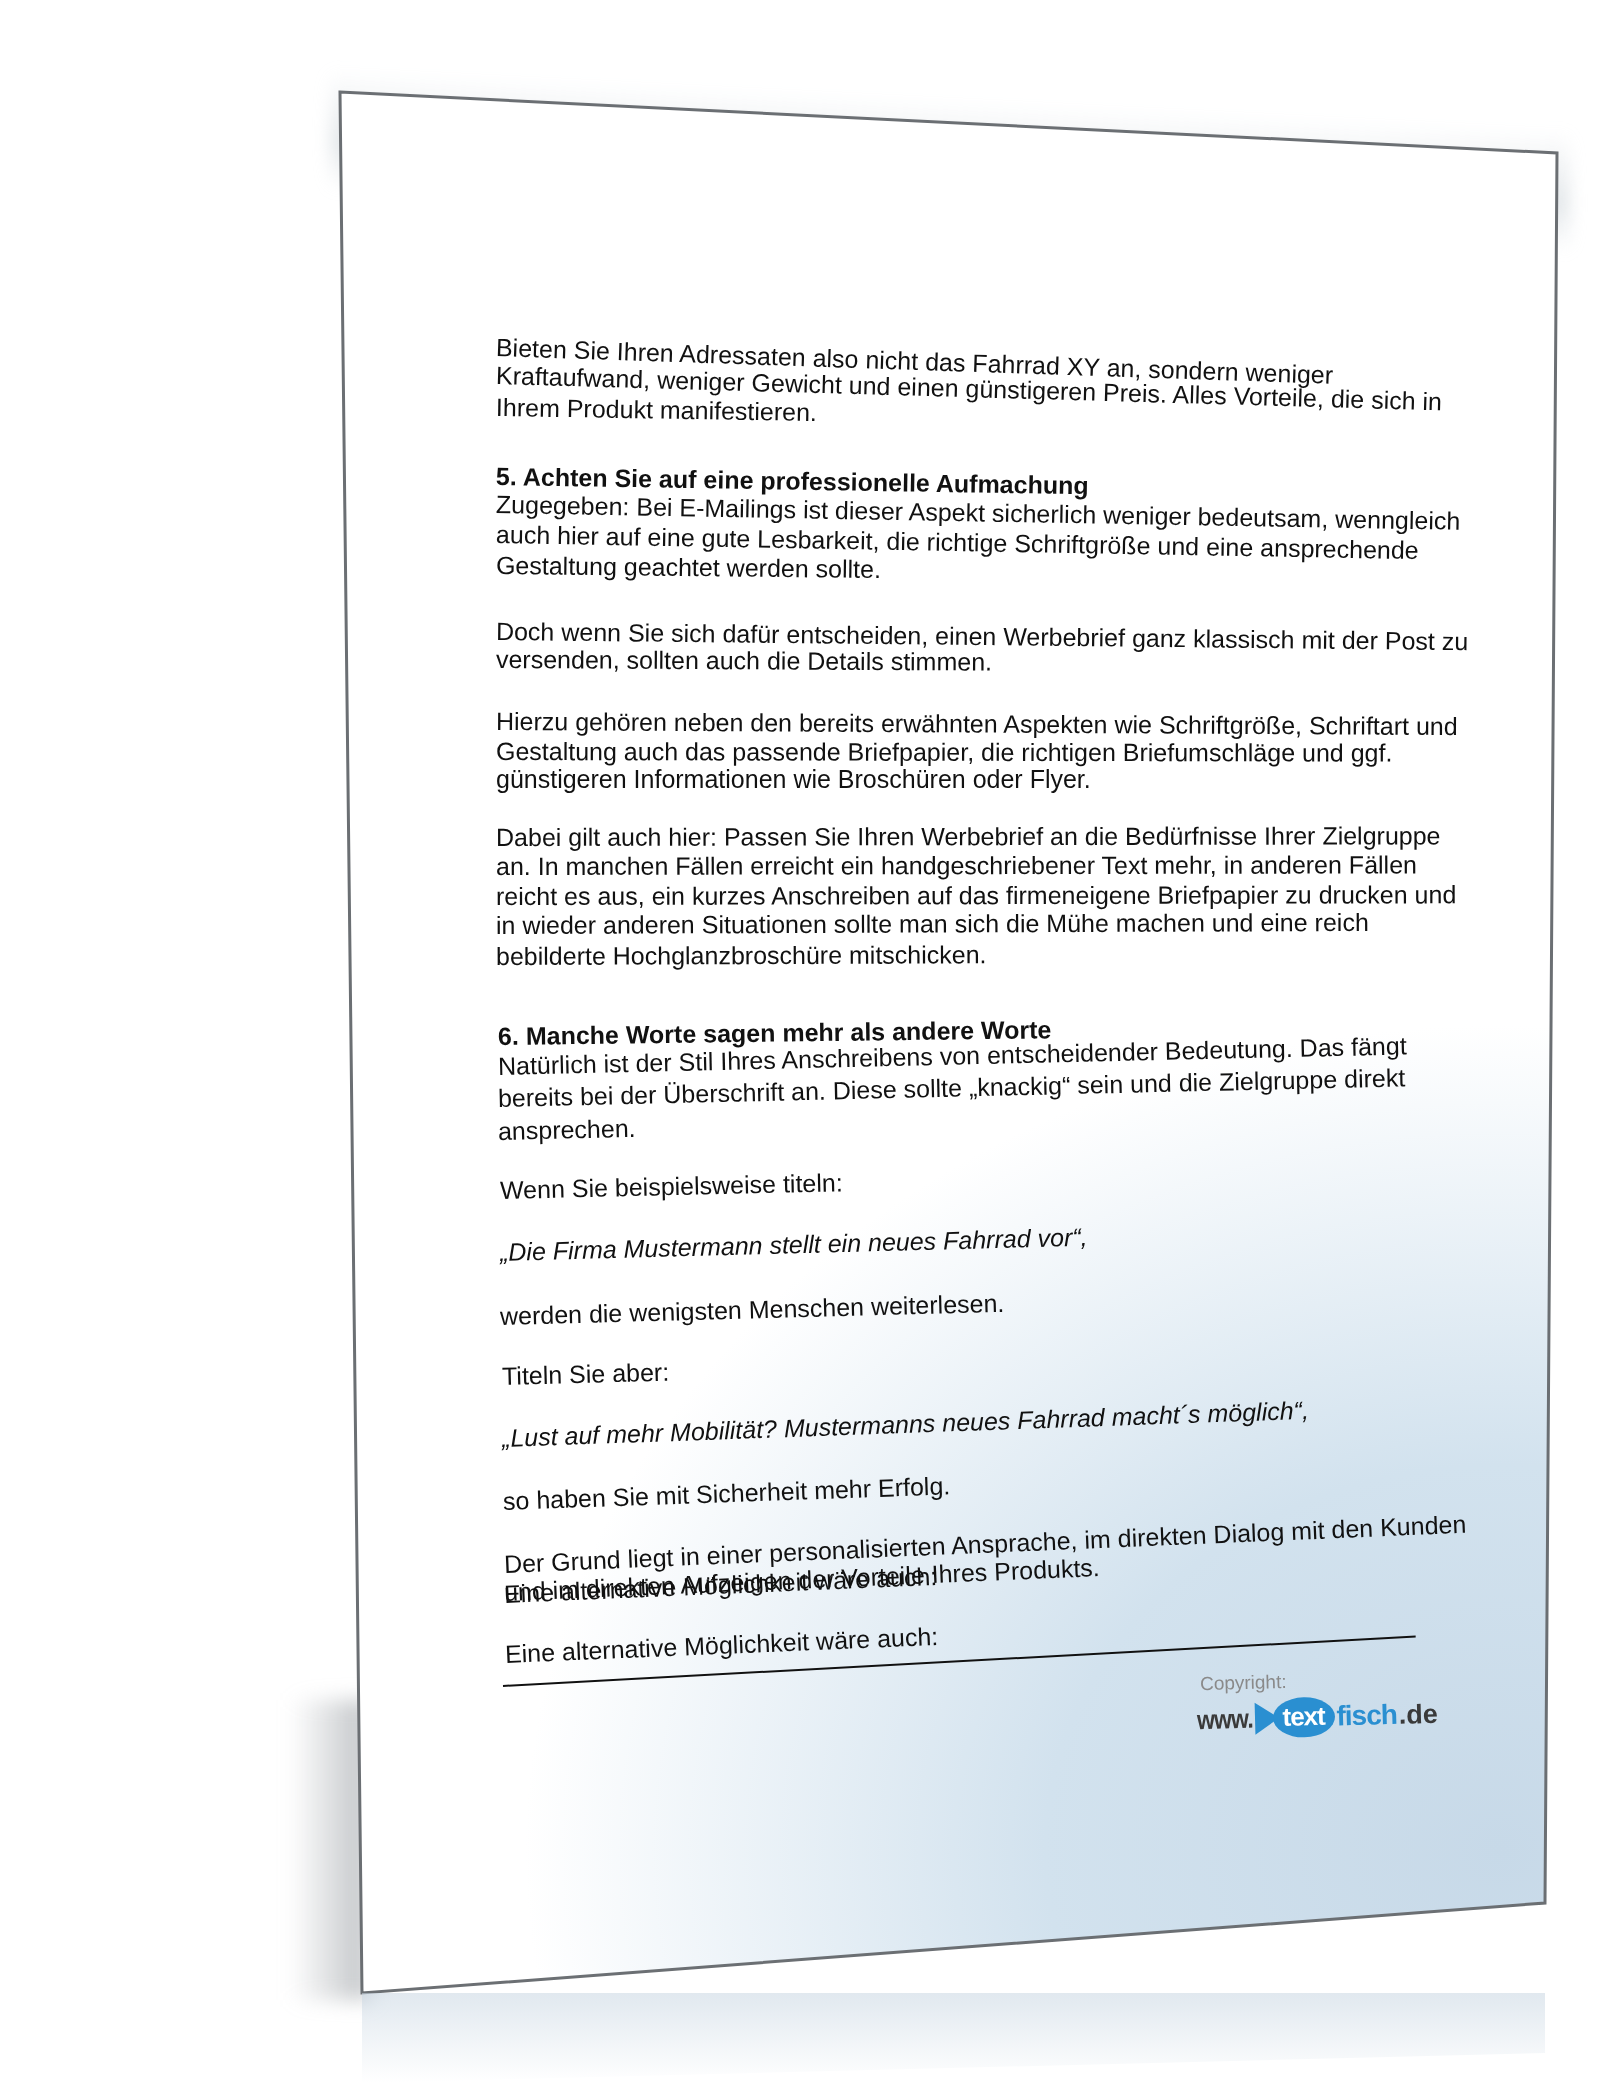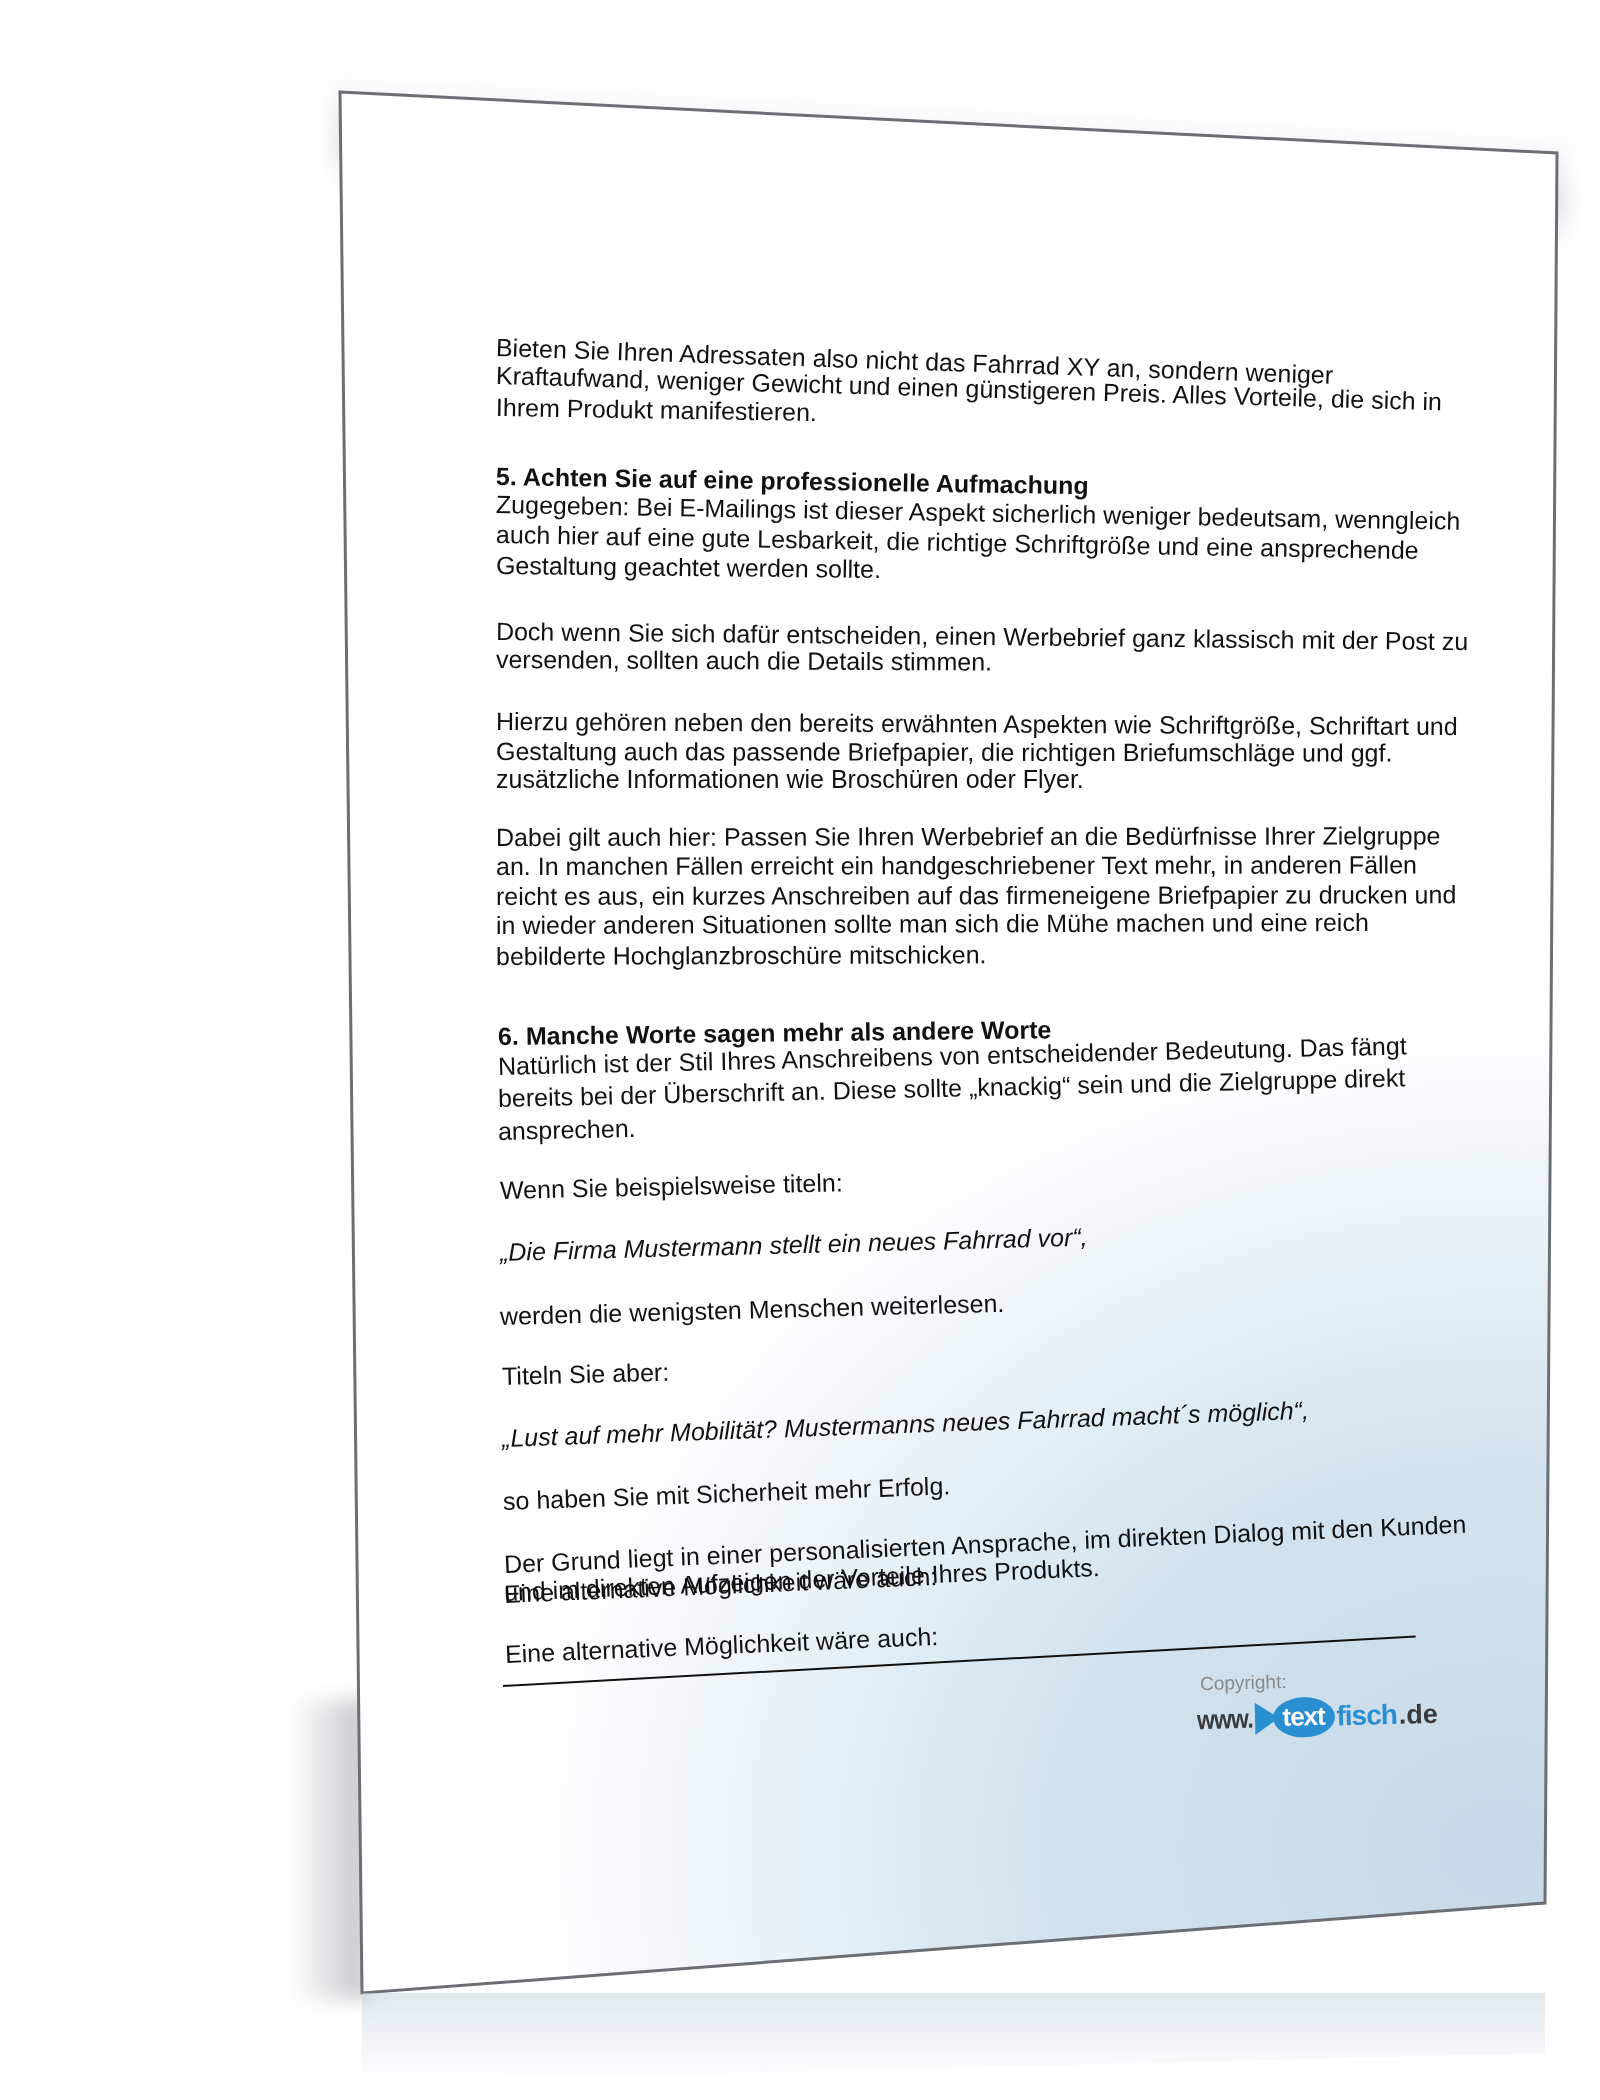--- a/index.html
+++ b/index.html
@@ -65,21 +65,21 @@
 
 <div class="txt" style="left:496px;top:490px;transform:rotate(1.0deg);">Zugegeben: Bei E-Mailings ist dieser Aspekt sicherlich weniger bedeutsam, wenngleich</div>
 <div class="txt" style="left:496px;top:520px;transform:rotate(1.0deg);">auch hier auf eine gute Lesbarkeit, die richtige Schriftgröße und eine ansprechende</div>
 <div class="txt" style="left:496px;top:551px;transform:rotate(0.6deg);">Gestaltung geachtet werden sollte.</div>
 
 <div class="txt" style="left:496px;top:617px;transform:rotate(0.6deg);">Doch wenn Sie sich dafür entscheiden, einen Werbebrief ganz klassisch mit der Post zu</div>
 <div class="txt" style="left:496px;top:645px;transform:rotate(0.3deg);">versenden, sollten auch die Details stimmen.</div>
 
 <div class="txt" style="left:496px;top:707px;transform:rotate(0.3deg);">Hierzu gehören neben den bereits erwähnten Aspekten wie Schriftgröße, Schriftart und</div>
 <div class="txt" style="left:496px;top:737px;transform:rotate(0.1deg);">Gestaltung auch das passende Briefpapier, die richtigen Briefumschläge und ggf.</div>
-<div class="txt" style="left:496px;top:765px;transform:rotate(0deg);">zusätzliche Informationen wie  Broschüren oder Flyer.</div>
+<div class="txt" style="left:496px;top:765px;transform:rotate(0deg);">günstigeren Informationen wie  Broschüren oder Flyer.</div>
 
 <div class="txt" style="left:496px;top:823px;transform:rotate(-0.1deg);">Dabei gilt auch hier: Passen Sie Ihren Werbebrief an die Bedürfnisse Ihrer Zielgruppe</div>
 <div class="txt" style="left:496px;top:852px;transform:rotate(-0.1deg);">an. In manchen Fällen erreicht ein handgeschriebener Text mehr, in anderen Fällen</div>
 <div class="txt" style="left:496px;top:882px;transform:rotate(-0.1deg);">reicht es aus, ein kurzes Anschreiben auf das firmeneigene Briefpapier zu drucken und</div>
 <div class="txt" style="left:496px;top:911px;transform:rotate(-0.2deg);">in wieder anderen Situationen sollte man sich die Mühe machen und eine reich</div>
 <div class="txt" style="left:496px;top:942px;transform:rotate(-0.2deg);">bebilderte Hochglanzbroschüre mitschicken.</div>
 
 <div class="txt bold" style="left:498px;top:1022px;transform:rotate(-0.7deg);">6. Manche Worte sagen mehr als andere Worte</div>
 
 <div class="txt" style="left:498px;top:1052px;transform:rotate(-1.3deg);">Natürlich ist der Stil Ihres Anschreibens von entscheidender Bedeutung. Das fängt</div>

